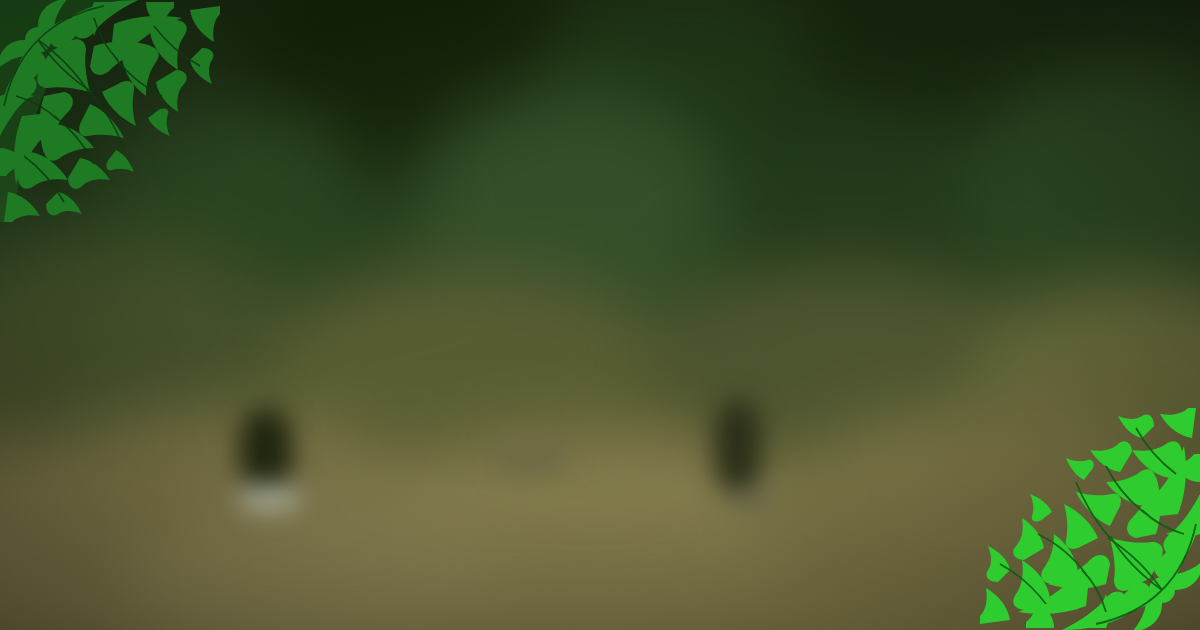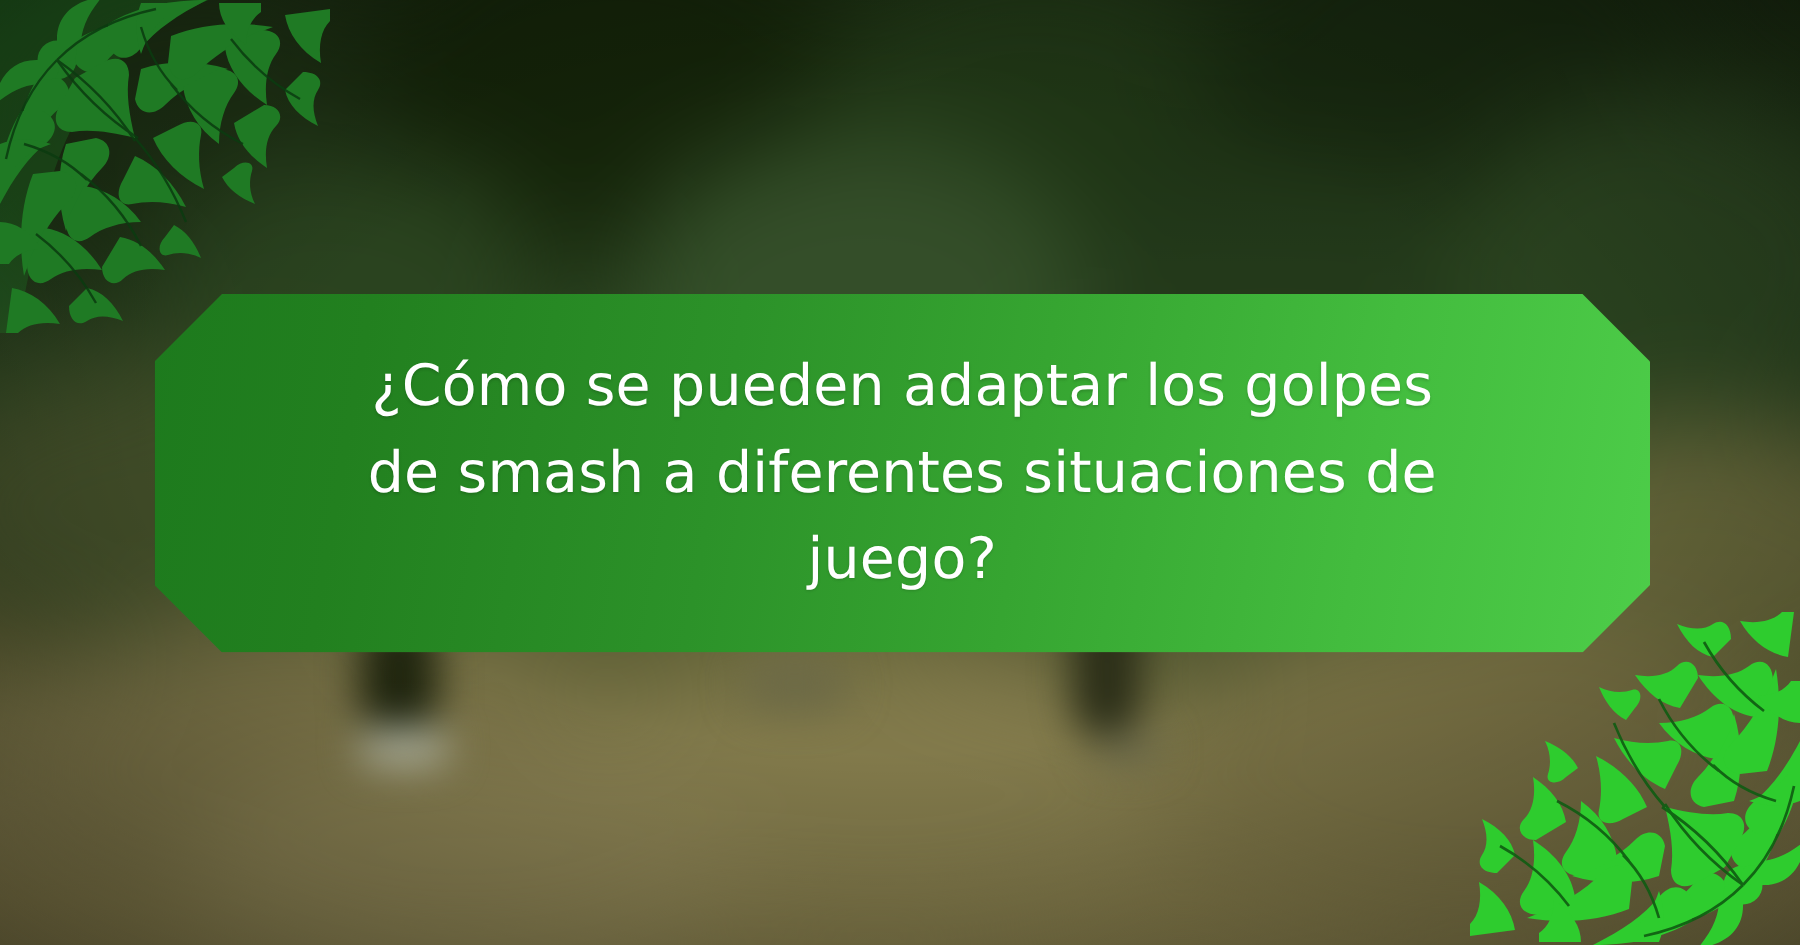--- a/index.html
+++ b/index.html
@@ -245,17 +245,14 @@
         <path d="M60 120 C76 132 90 148 100 168"></path>
         <path d="M120 60 C132 76 148 90 168 100"></path>
         <path d="M30 160 C46 172 60 188 70 206"></path>
         <path d="M160 30 C172 46 188 60 206 70"></path>
         <path d="M22 100 C36 104 52 112 64 124"></path>
         <path d="M100 22 C104 36 112 52 124 64"></path>
       </g>
     </svg>
   </div>
 
-  <div id="banner">
-    <h1 id="headline">¿Cómo se pueden adaptar los golpes de smash a diferentes situaciones de juego?</h1>
-  </div>
 
 </div>
 
 </body></html>

